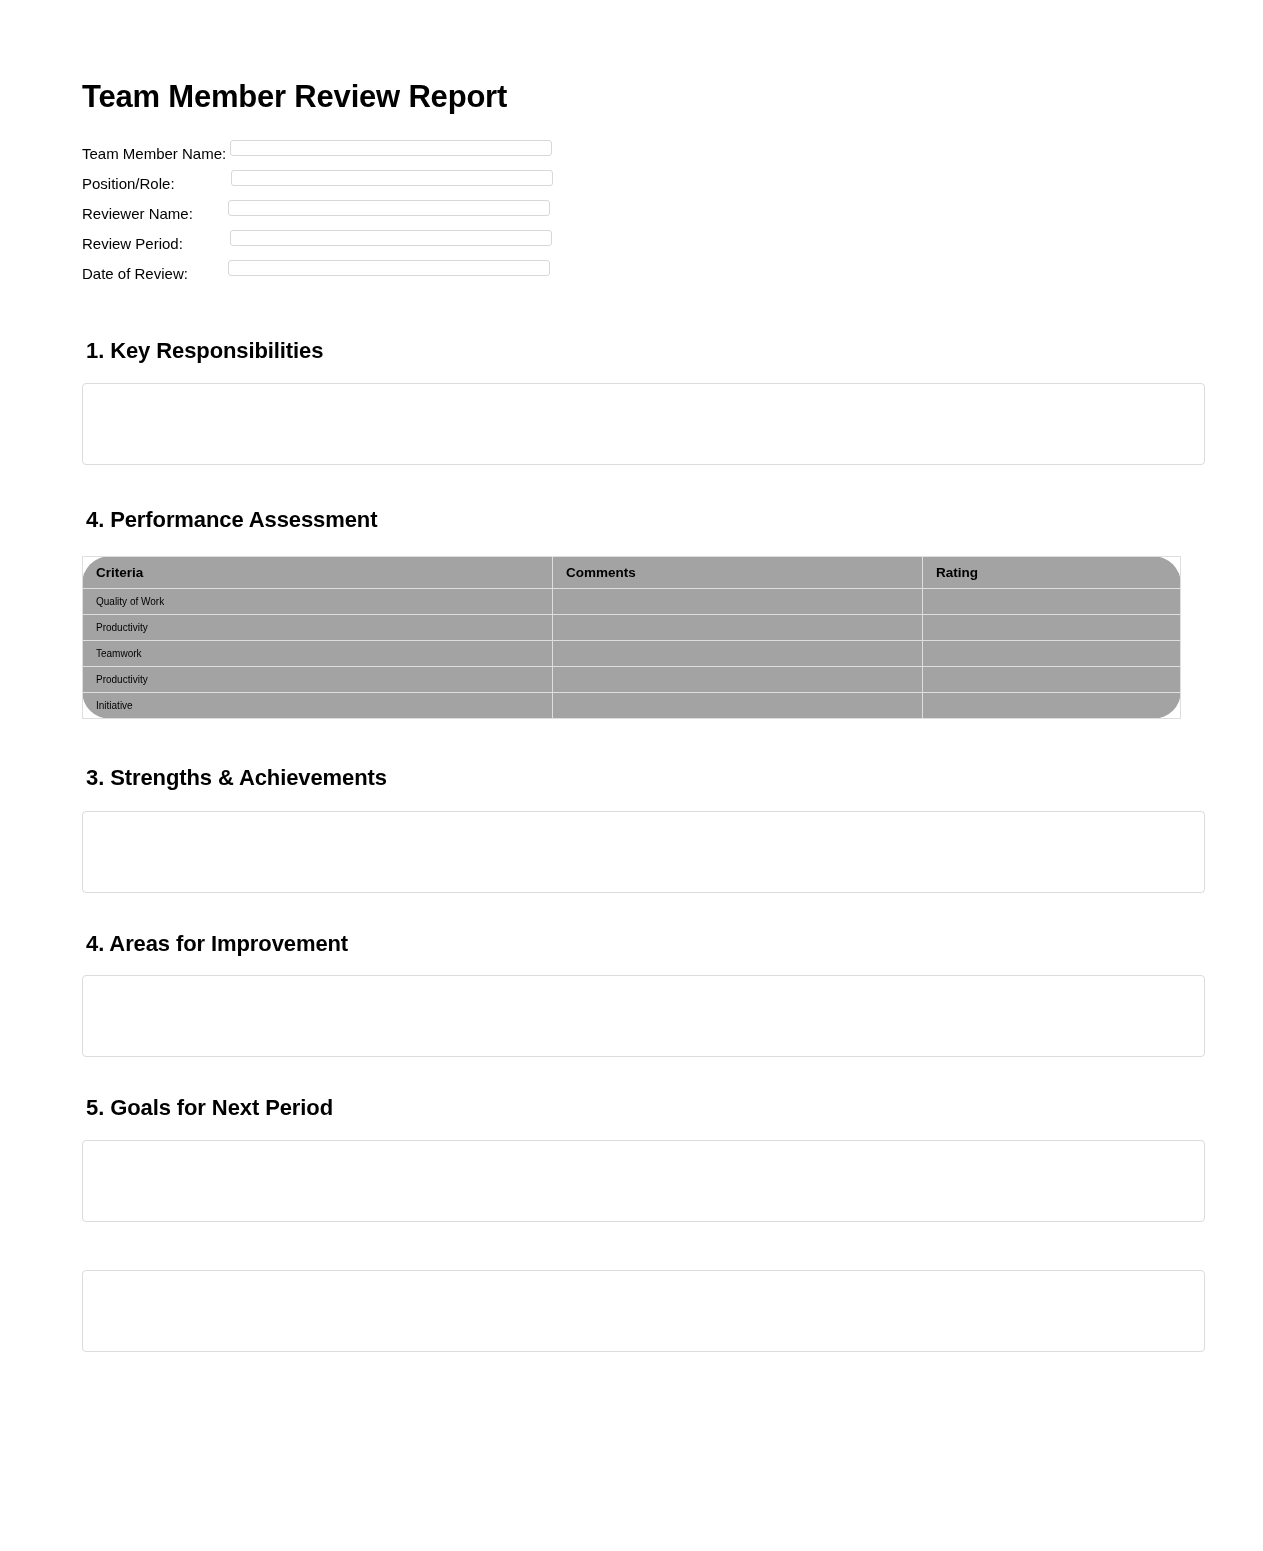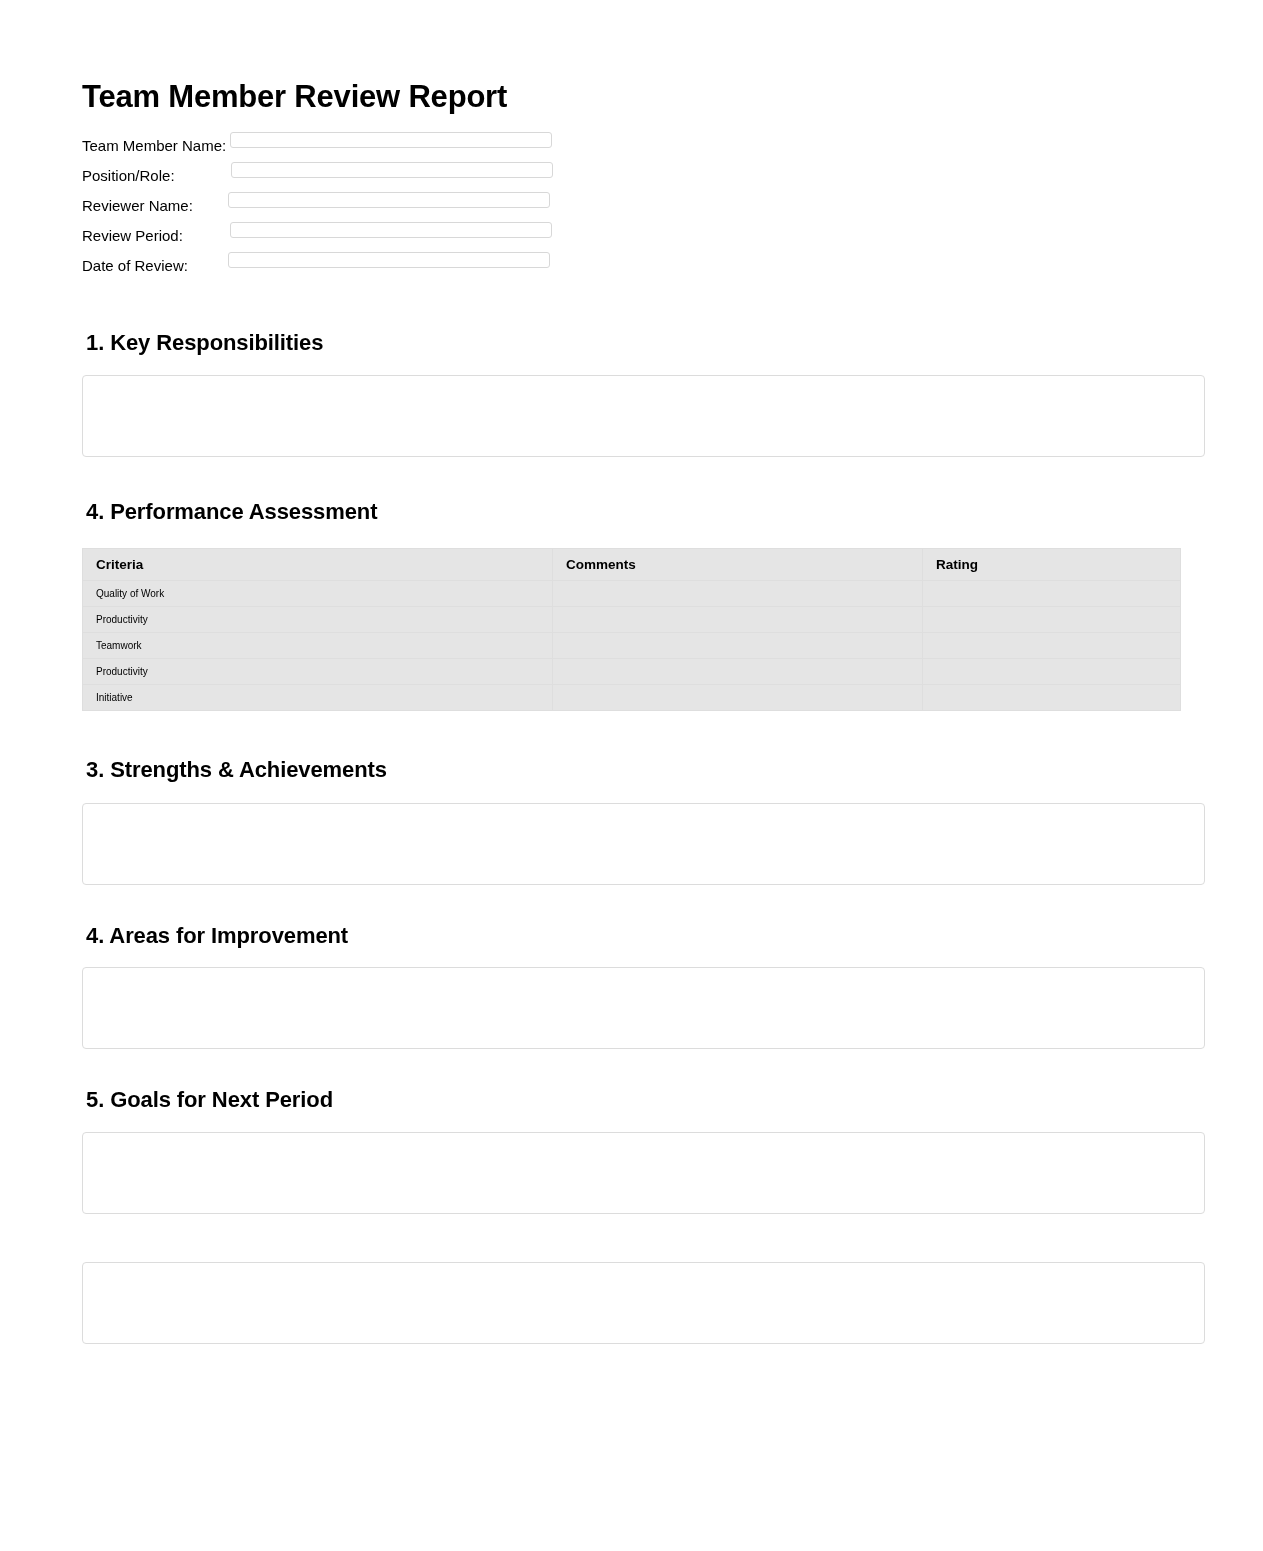--- a/index.html
+++ b/index.html
@@ -38,21 +38,21 @@
     font-weight: bold;
     letter-spacing: -0.2px;
     margin: 0;
     padding-top: 79px;
     line-height: 1.15;
     color: #000;
   }
 
   
   .meta {
-    margin-top: 16px;
+    margin-top: 24px;
   }
   .meta-row {
     display: block;
     white-space: nowrap;
     line-height: 30px;
     height: 30px;
   }
   .meta-label {
     font-size: 15px;
     color: #000;
@@ -109,21 +109,22 @@
     resize: none;
     outline: none;
     color: #000;
   }
 
   
   table.assessment {
     border-collapse: collapse;
     width: 1098px;
     table-layout: fixed;
-    background: #e5e5e5;
+    background: #a3a3a3;
+    border-radius: 28px;
   }
   table.assessment th,
   table.assessment td {
     border: 1px solid #dedede;
     text-align: left;
     vertical-align: middle;
     font-size: 10px;
     padding: 7px 13px;
     color: #000;
     height: 21px;

